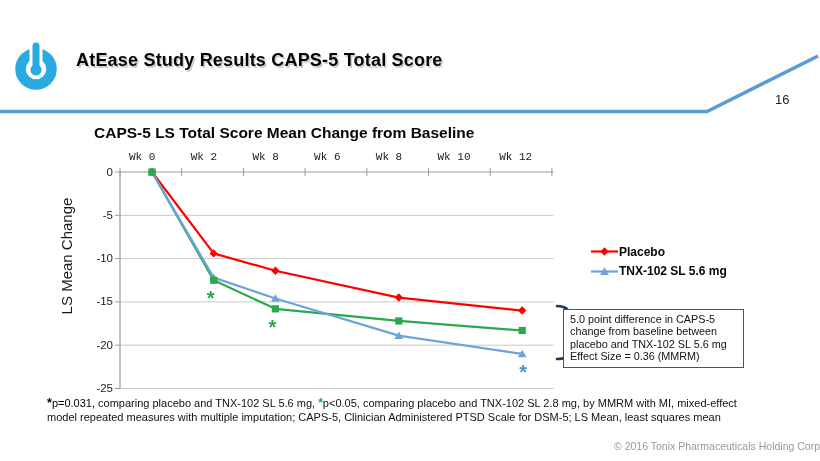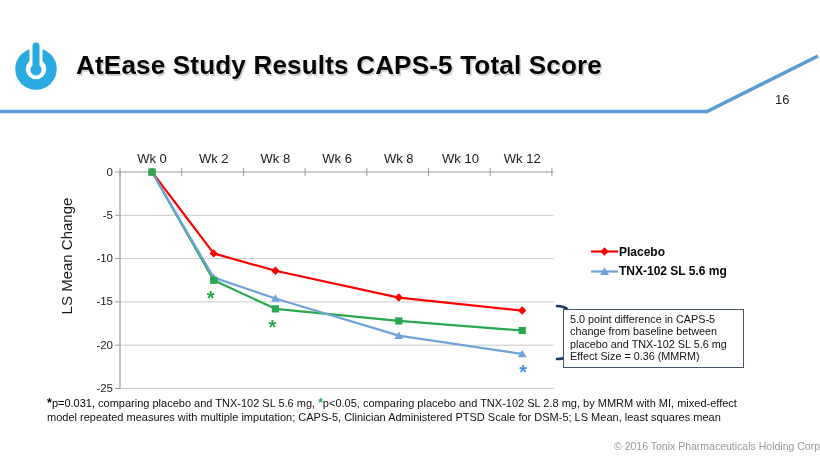--- a/index.html
+++ b/index.html
@@ -1,28 +1,28 @@
 <!DOCTYPE html>
 <html><head>
 <meta charset="utf-8">
 <style>
   html,body{margin:0;padding:0;background:#fff;}
   .slide{position:relative;width:820px;height:461px;background:#ffffff;overflow:hidden;
          font-family:"Liberation Sans",sans-serif;color:#000;}
   .abs{position:absolute;}
   
-  .slide-title{left:76px;top:50px;font-size:26px;font-weight:bold;color:#050505;
+  .slide-title{left:76px;top:50px;font-size:18px;font-weight:bold;color:#050505;
                letter-spacing:0.2px;white-space:nowrap;
                text-shadow:1.5px 1.5px 0 rgba(150,150,150,0.45);}
   .page-number{left:775px;top:92px;font-size:13px;color:#222;}
   
   .chart-title{left:94px;top:124px;font-size:15.5px;font-weight:bold;color:#050505;white-space:nowrap;}
   .y-title{left:66px;top:256px;transform:translate(-50%,-50%) rotate(-90deg);
            font-size:15px;color:#1a1a1a;white-space:nowrap;}
-  .x-lab{position:absolute;width:46px;text-align:center;font-size:13px;color:#1a1a1a;white-space:nowrap;}
+  .x-lab{position:absolute;width:46px;text-align:left;font-size:11px;color:#1a1a1a;white-space:nowrap;font-family:Liberation Mono, monospace;}
   .y-lab{position:absolute;width:30px;text-align:right;font-size:11.5px;color:#1a1a1a;}
   
   .legend{left:591px;top:242px;}
   .legend-row{display:flex;align-items:center;height:19.5px;}
   .legend-row span{font-size:12px;font-weight:bold;color:#050505;white-space:nowrap;margin-left:1px;text-align:center;}
   
   .callout{left:563px;top:309px;width:168px;border:1.5px solid #44546A;background:#fff;
            padding:3px 5px 4px 6px;}
   .callout div{font-size:10.8px;line-height:12.4px;color:#111;white-space:nowrap;}
   
@@ -47,20 +47,21 @@
     <line x1="25" y1="7" x2="25" y2="27" stroke="#29ABE2" stroke-width="7" stroke-linecap="round"></line>
     <circle cx="25" cy="31" r="5.6" fill="#29ABE2"></circle>
   </svg>
 
   <div class="abs slide-title">AtEase Study Results CAPS-5 Total Score</div>
   <svg class="abs" style="left:0;top:0;" width="820" height="120">
     <polyline points="0,111.5 707,111.5 818,56" fill="none" stroke="#5B9BD5" stroke-width="3.5"></polyline>
   </svg>
   <div class="abs page-number">16</div>
 
+  <div class="abs chart-title">CAPS-5 LS Total Score Mean Change from Baseline</div>
   <div class="abs y-title">LS Mean Change</div>
 
   <div id="x-labels">
       <div class="x-lab abs" style="left: 129px; top: 151px;">Wk 0</div>
       <div class="x-lab abs" style="left: 190.7px; top: 151px;">Wk 2</div>
       <div class="x-lab abs" style="left: 252.4px; top: 151px;">Wk 8</div>
       <div class="x-lab abs" style="left: 314.1px; top: 151px;">Wk 6</div>
       <div class="x-lab abs" style="left: 375.8px; top: 151px;">Wk 8</div>
       <div class="x-lab abs" style="left: 437.5px; top: 151px;">Wk 10</div>
       <div class="x-lab abs" style="left: 499.2px; top: 151px;">Wk 12</div>

